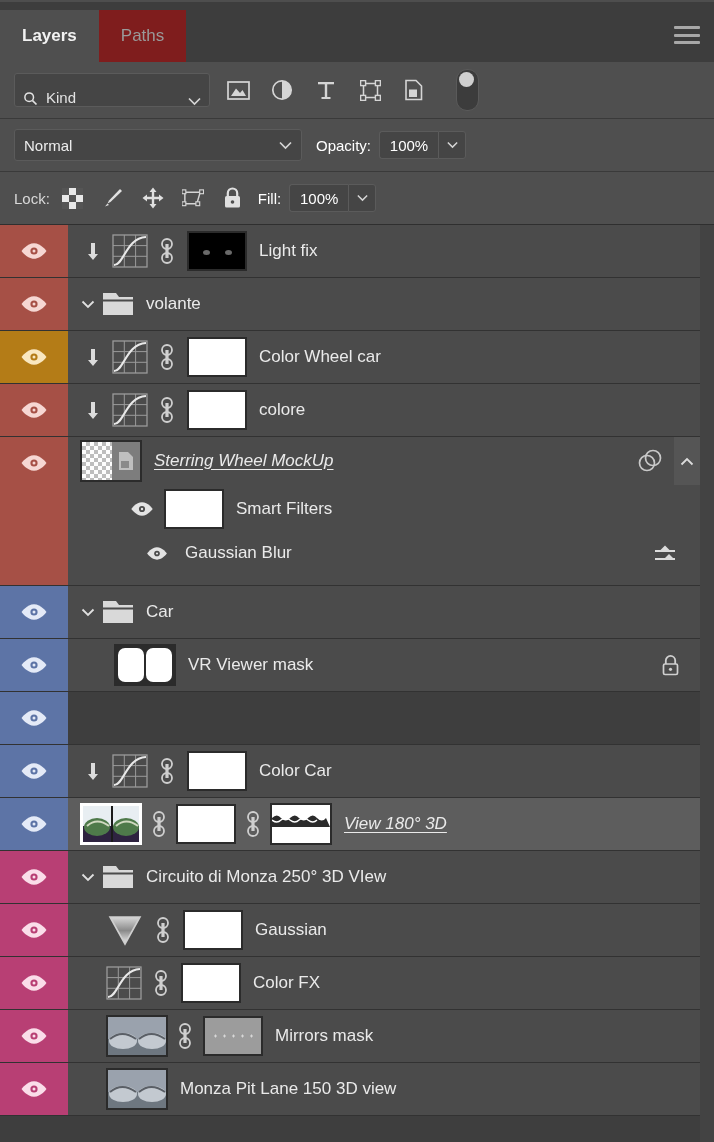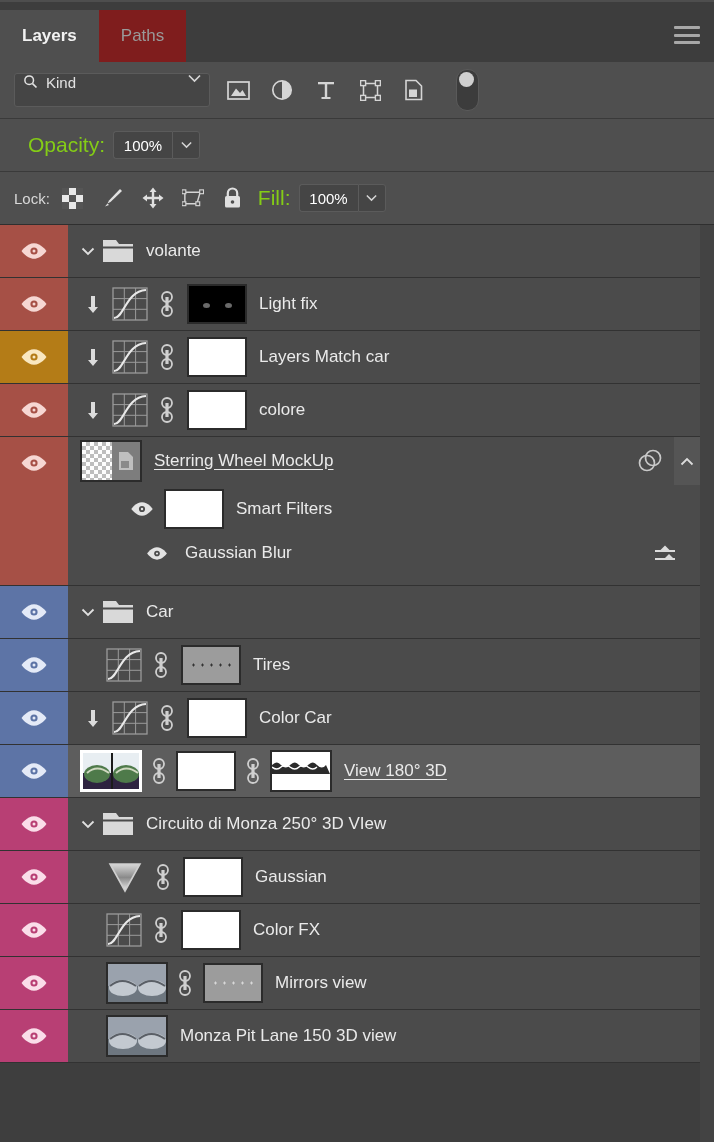--- a/index.html
+++ b/index.html
@@ -15,53 +15,53 @@
   
   .tabbar{height:60px;background:#3d3d3d;display:flex;align-items:flex-end;position:relative;flex:0 0 auto;border-top:2px solid #4e4e4e;}
   .tab{height:52px;display:flex;align-items:center;padding:0 22px;font-size:17px;color:#9a9a9a;background:#7f1d1d;cursor:default;}
   .tab.active{background:#4f4f4f;color:#f2f2f2;font-weight:bold;}
   .tab-spacer{flex:1;height:52px;background:#3d3d3d;}
   .menu-btn{position:absolute;right:14px;top:24px;width:26px;height:18px;display:flex;flex-direction:column;justify-content:space-between;cursor:pointer;}
   .menu-btn i{display:block;height:3px;background:#a8a8a8;border-radius:1px;}
 
   
   .filterrow{height:56px;background:#4f4f4f;display:flex;align-items:center;padding:0 14px;flex:0 0 auto;border-bottom:1px solid #3a3a3a;}
-  .kind-select{width:178px;height:32px;background:#454545;border:1px solid #5b5b5b;border-radius:3px;display:flex;align-items:flex-start;padding:0 8px;font-size:15px;color:#e2e2e2;cursor:pointer;}
+  .kind-select{width:178px;height:32px;background:#454545;border:1px solid #5b5b5b;border-radius:3px;display:flex;align-items:flex-end;padding:0 8px;font-size:15px;color:#e2e2e2;cursor:pointer;}
   .kind-select .lbl{flex:1;margin-left:8px;}
   .ficons{display:flex;align-items:center;margin-left:16px;gap:20px;}
   .ficon{width:24px;height:24px;display:flex;align-items:center;justify-content:center;cursor:pointer;}
   .toggle{width:21px;height:40px;border-radius:11px;background:#3c3c3c;border:1px solid #5a5a5a;position:relative;margin-left:10px;cursor:pointer;}
   .toggle::after{content:"";position:absolute;top:2px;left:2px;width:15px;height:15px;border-radius:50%;background:#cfcfcf;}
 
   
   .blendrow{height:52px;background:#4f4f4f;display:flex;align-items:center;padding:0 14px;flex:0 0 auto;border-bottom:1px solid #3a3a3a;}
   .blend-select{width:268px;height:30px;background:#454545;border:1px solid #5b5b5b;border-radius:3px;display:flex;align-items:center;padding:0 9px;font-size:15px;color:#ededed;cursor:pointer;}
   .blend-select .lbl{flex:1;}
-  .fieldlabel{font-size:21px;color:#84cc16;margin:0 8px 0 14px;}
+  .fieldlabel{font-size:15px;color:#ffffff;margin:0 8px 0 14px;}
   .numfield{display:flex;align-items:center;}
   .numfield .val{width:58px;height:26px;background:#454545;border:1px solid #5b5b5b;border-right:none;border-radius:3px 0 0 3px;display:flex;align-items:center;justify-content:center;font-size:15px;color:#fff;cursor:text;}
   .numfield .arw{width:26px;height:26px;background:#454545;border:1px solid #5b5b5b;border-radius:0 3px 3px 0;display:flex;align-items:center;justify-content:center;cursor:pointer;}
 
   
   .lockrow{height:52px;background:#4f4f4f;display:flex;align-items:center;padding:0 14px;flex:0 0 auto;border-bottom:1px solid #2f2f2f;}
   .lockrow .lbl{font-size:15px;color:#d9d9d9;margin-right:12px;}
   .lockicons{display:flex;align-items:center;gap:18px;}
   .lockicons .ficon{width:22px;height:22px;}
 
   
   .layerlist{flex:1 1 auto;background:#3e3e3e;position:relative;overflow:hidden;}
   .scrolltrack{position:absolute;right:0;top:0;width:14px;height:100%;background:#434343;}
 
   .lrow{display:flex;align-items:stretch;height:52px;border-bottom:1px solid #323232;position:relative;width:700px;}
   .lrow.selected .lbody{background:#5d5d5d;}
   .lrow.tall{height:148px;}
   .eye{width:68px;flex:0 0 68px;display:flex;align-items:center;justify-content:center;cursor:pointer;}
   .lbody{flex:1;background:#4b4b4b;display:flex;align-items:center;padding-left:12px;position:relative;min-width:0;}
   .lname{font-size:17px;color:#eaeaea;white-space:nowrap;margin-left:12px;}
-  .lname.underline{text-decoration:underline;text-underline-offset:3px;}
+  .lname.underline{text-decoration:underline;text-underline-offset:3px;font-style:italic;}
   .chev{width:16px;display:flex;align-items:center;justify-content:center;margin-right:6px;cursor:pointer;}
   .clipmark{width:24px;display:flex;align-items:center;justify-content:center;}
   .link{width:22px;display:flex;align-items:center;justify-content:center;cursor:pointer;}
   .rowright{position:absolute;right:0;top:0;height:100%;display:flex;align-items:center;}
 
   
   .tb{box-sizing:border-box;}
   .tb-mask-white{width:60px;height:40px;background:#fff;border:2px solid #2b2b2b;}
   .tb-mask-black{width:60px;height:40px;background:#000;border:2px solid #2b2b2b;position:relative;overflow:hidden;}
   .tb-mask-grey{width:60px;height:40px;background:#9c9c9c;border:2px solid #2b2b2b;position:relative;overflow:hidden;}
@@ -149,20 +149,28 @@
         <svg width="20" height="22" viewBox="0 0 20 22">
             <path d="M2 1.5 H12 L17.5 7 V20.5 H2 Z" fill="none" stroke="#d5d5d5" stroke-width="1.6"></path>
             <rect x="5" y="10.5" width="8" height="7.5" fill="#d5d5d5"></rect>
           </svg>
       </div>
       <div class="toggle"></div>
     </div>
   </div>
 
   <div class="blendrow">
+    <div class="blend-select">
+      <span class="lbl">Normal</span>
+      <span>
+        <svg width="13" height="9" viewBox="0 0 13 9">
+            <polyline points="1,1.5 6.5,7 12,1.5" fill="none" stroke="#d5d5d5" stroke-width="1.7"></polyline>
+          </svg>
+      </span>
+    </div>
     <span class="fieldlabel">Opacity:</span>
     <div class="numfield">
       <div class="val">100%</div>
       <div class="arw">
         <svg width="11" height="8" viewBox="0 0 13 9">
             <polyline points="1,1.5 6.5,7 12,1.5" fill="none" stroke="#d5d5d5" stroke-width="1.7"></polyline>
           </svg>
       </div>
     </div>
   </div>
@@ -214,42 +222,20 @@
       <div class="arw">
         <svg width="11" height="8" viewBox="0 0 13 9">
             <polyline points="1,1.5 6.5,7 12,1.5" fill="none" stroke="#d5d5d5" stroke-width="1.7"></polyline>
           </svg>
       </div>
     </div>
   </div>
 
   <div class="layerlist">
     <div class="scrolltrack"></div>
-
-    <div class="lrow">
-      <div class="eye" style="background:#a65046">
-        <svg width="28" height="18" viewBox="0 0 28 18">
-            <path d="M14 1.2 C21 1.2 26.5 9 26.5 9 C26.5 9 21 16.8 14 16.8 C7 16.8 1.5 9 1.5 9 C1.5 9 7 1.2 14 1.2 Z" fill="#f6d7d3"></path>
-            <circle cx="14" cy="9" r="3.6" fill="#a65046"></circle>
-            <circle cx="14" cy="9" r="1.5" fill="#f6d7d3"></circle>
-          </svg>
-      </div>
-      <div class="lbody">
-        <div class="chev">
-          <svg width="14" height="9" viewBox="0 0 13 9">
-              <polyline points="1,1.5 6.5,7 12,1.5" fill="none" stroke="#e0e0e0" stroke-width="1.8"></polyline>
-            </svg>
-        </div>
-        <svg width="32" height="26" viewBox="0 0 32 26">
-            <path d="M1 6 V24 H31 V6 H17 L14 2 H1 Z" fill="#d9d9d9"></path>
-            <rect x="1" y="8.5" width="30" height="2" fill="#4b4b4b"></rect>
-          </svg>
-        <span class="lname">volante</span>
-      </div>
-    </div>
 
     <div class="lrow">
       <div class="eye" style="background:#a65046">
         <svg width="28" height="18" viewBox="0 0 28 18">
             <path d="M14 1.2 C21 1.2 26.5 9 26.5 9 C26.5 9 21 16.8 14 16.8 C7 16.8 1.5 9 1.5 9 C1.5 9 7 1.2 14 1.2 Z" fill="#f6d7d3"></path>
             <circle cx="14" cy="9" r="3.6" fill="#a65046"></circle>
             <circle cx="14" cy="9" r="1.5" fill="#f6d7d3"></circle>
           </svg>
       </div>
       <div class="lbody">
@@ -275,20 +261,42 @@
         </div>
         <div class="tb tb-mask-black" style="margin-left:9px">
           <span style="position:absolute;left:14px;top:17px;width:7px;height:5px;background:#6a6a6a;border-radius:50%;"></span>
           <span style="position:absolute;left:36px;top:17px;width:7px;height:5px;background:#6a6a6a;border-radius:50%;"></span>
         </div>
         <span class="lname">Light fix</span>
       </div>
     </div>
 
     <div class="lrow">
+      <div class="eye" style="background:#a65046">
+        <svg width="28" height="18" viewBox="0 0 28 18">
+            <path d="M14 1.2 C21 1.2 26.5 9 26.5 9 C26.5 9 21 16.8 14 16.8 C7 16.8 1.5 9 1.5 9 C1.5 9 7 1.2 14 1.2 Z" fill="#f6d7d3"></path>
+            <circle cx="14" cy="9" r="3.6" fill="#a65046"></circle>
+            <circle cx="14" cy="9" r="1.5" fill="#f6d7d3"></circle>
+          </svg>
+      </div>
+      <div class="lbody">
+        <div class="chev">
+          <svg width="14" height="9" viewBox="0 0 13 9">
+              <polyline points="1,1.5 6.5,7 12,1.5" fill="none" stroke="#e0e0e0" stroke-width="1.8"></polyline>
+            </svg>
+        </div>
+        <svg width="32" height="26" viewBox="0 0 32 26">
+            <path d="M1 6 V24 H31 V6 H17 L14 2 H1 Z" fill="#d9d9d9"></path>
+            <rect x="1" y="8.5" width="30" height="2" fill="#4b4b4b"></rect>
+          </svg>
+        <span class="lname">volante</span>
+      </div>
+    </div>
+
+    <div class="lrow">
       <div class="eye" style="background:#b47c17">
         <svg width="28" height="18" viewBox="0 0 28 18">
             <path d="M14 1.2 C21 1.2 26.5 9 26.5 9 C26.5 9 21 16.8 14 16.8 C7 16.8 1.5 9 1.5 9 C1.5 9 7 1.2 14 1.2 Z" fill="#f9e7c0"></path>
             <circle cx="14" cy="9" r="3.6" fill="#b47c17"></circle>
             <circle cx="14" cy="9" r="1.5" fill="#f9e7c0"></circle>
           </svg>
       </div>
       <div class="lbody">
         <div class="clipmark">
           <svg width="16" height="20" viewBox="0 0 16 20">
@@ -304,21 +312,21 @@
           <path d="M2 31 C12 31 14 4 34 3" fill="none" stroke="#e8e8e8" stroke-width="2.1"></path>
         </svg>
         <div class="link" style="margin-left:8px">
           <svg width="14" height="30" viewBox="0 0 14 30">
               <circle cx="7" cy="8" r="5" fill="none" stroke="#cfcfcf" stroke-width="1.8"></circle>
               <circle cx="7" cy="22" r="5" fill="none" stroke="#cfcfcf" stroke-width="1.8"></circle>
               <rect x="5.4" y="8" width="3.2" height="14" fill="#cfcfcf"></rect>
             </svg>
         </div>
         <div class="tb tb-mask-white" style="margin-left:9px"></div>
-        <span class="lname">Layers Match car</span>
+        <span class="lname">Color Wheel car</span>
       </div>
     </div>
 
     <div class="lrow">
       <div class="eye" style="background:#a65046">
         <svg width="28" height="18" viewBox="0 0 28 18">
             <path d="M14 1.2 C21 1.2 26.5 9 26.5 9 C26.5 9 21 16.8 14 16.8 C7 16.8 1.5 9 1.5 9 C1.5 9 7 1.2 14 1.2 Z" fill="#f6d7d3"></path>
             <circle cx="14" cy="9" r="3.6" fill="#a65046"></circle>
             <circle cx="14" cy="9" r="1.5" fill="#f6d7d3"></circle>
           </svg>
@@ -433,49 +441,51 @@
             </svg>
         </div>
         <svg width="32" height="26" viewBox="0 0 32 26">
             <path d="M1 6 V24 H31 V6 H17 L14 2 H1 Z" fill="#d9d9d9"></path>
             <rect x="1" y="8.5" width="30" height="2" fill="#4b4b4b"></rect>
           </svg>
         <span class="lname">Car</span>
       </div>
     </div>
 
-
     <div class="lrow">
       <div class="eye" style="background:#5d74a6">
         <svg width="28" height="18" viewBox="0 0 28 18">
             <path d="M14 1.2 C21 1.2 26.5 9 26.5 9 C26.5 9 21 16.8 14 16.8 C7 16.8 1.5 9 1.5 9 C1.5 9 7 1.2 14 1.2 Z" fill="#e4eaf7"></path>
             <circle cx="14" cy="9" r="3.6" fill="#5d74a6"></circle>
             <circle cx="14" cy="9" r="1.5" fill="#e4eaf7"></circle>
           </svg>
       </div>
       <div class="lbody">
-        <svg width="36" height="34" viewBox="0 0 36 34" style="margin-left:26px">
-          <rect x="1" y="1" width="34" height="32" fill="none" stroke="#9a9a9a" stroke-width="1.3"></rect>
-          <line x1="12.3" y1="1" x2="12.3" y2="33" stroke="#9a9a9a" stroke-width="1"></line>
-            <line x1="23.6" y1="1" x2="23.6" y2="33" stroke="#9a9a9a" stroke-width="1"></line>
-          <line x1="1" y1="11.6" x2="35" y2="11.6" stroke="#9a9a9a" stroke-width="1"></line>
-            <line x1="1" y1="22.3" x2="35" y2="22.3" stroke="#9a9a9a" stroke-width="1"></line>
-          <path d="M2 31 C12 31 14 4 34 3" fill="none" stroke="#e8e8e8" stroke-width="2.1"></path>
-        </svg>
-        <div class="link" style="margin-left:8px">
-          <svg width="14" height="30" viewBox="0 0 14 30">
-              <circle cx="7" cy="8" r="5" fill="none" stroke="#cfcfcf" stroke-width="1.8"></circle>
-              <circle cx="7" cy="22" r="5" fill="none" stroke="#cfcfcf" stroke-width="1.8"></circle>
-              <rect x="5.4" y="8" width="3.2" height="14" fill="#cfcfcf"></rect>
-            </svg>
-        </div>
-        <div class="tb tb-mask-grey" style="margin-left:9px">
-          <div class="dots"></div>
-        </div>
-        <span class="lname">Tires</span>
+        <div class="tb tb-vr" style="margin-left:34px;">
+            <span></span>
+            <span></span>
+          </div>
+        <span class="lname">VR Viewer mask</span>
+        <div class="rowright" style="right:20px;">
+          <svg width="19" height="23" viewBox="0 0 19 23">
+              <path d="M4.8 10 V6.6 a4.7 4.7 0 0 1 9.4 0 V10" fill="none" stroke="#d0d0d0" stroke-width="1.8"></path>
+              <rect x="2.5" y="10" width="14" height="10.5" rx="1.5" fill="none" stroke="#d0d0d0" stroke-width="1.7"></rect>
+              <circle cx="9.5" cy="15.3" r="1.6" fill="#d0d0d0"></circle>
+            </svg>
+        </div>
+      </div>
+    </div>
+
+    <div class="lrow">
+      <div class="eye" style="background:#5d74a6">
+        <svg width="28" height="18" viewBox="0 0 28 18">
+            <path d="M14 1.2 C21 1.2 26.5 9 26.5 9 C26.5 9 21 16.8 14 16.8 C7 16.8 1.5 9 1.5 9 C1.5 9 7 1.2 14 1.2 Z" fill="#e4eaf7"></path>
+            <circle cx="14" cy="9" r="3.6" fill="#5d74a6"></circle>
+            <circle cx="14" cy="9" r="1.5" fill="#e4eaf7"></circle>
+          </svg>
       </div>
     </div>
 
     <div class="lrow">
       <div class="eye" style="background:#5d74a6">
         <svg width="28" height="18" viewBox="0 0 28 18">
             <path d="M14 1.2 C21 1.2 26.5 9 26.5 9 C26.5 9 21 16.8 14 16.8 C7 16.8 1.5 9 1.5 9 C1.5 9 7 1.2 14 1.2 Z" fill="#e4eaf7"></path>
             <circle cx="14" cy="9" r="3.6" fill="#5d74a6"></circle>
             <circle cx="14" cy="9" r="1.5" fill="#e4eaf7"></circle>
           </svg>
@@ -656,21 +666,21 @@
         <div class="link" style="margin-left:6px">
           <svg width="14" height="30" viewBox="0 0 14 30">
               <circle cx="7" cy="8" r="5" fill="none" stroke="#cfcfcf" stroke-width="1.8"></circle>
               <circle cx="7" cy="22" r="5" fill="none" stroke="#cfcfcf" stroke-width="1.8"></circle>
               <rect x="5.4" y="8" width="3.2" height="14" fill="#cfcfcf"></rect>
             </svg>
         </div>
         <div class="tb tb-mask-grey" style="margin-left:7px">
           <div class="dots lt"></div>
         </div>
-        <span class="lname">Mirrors view</span>
+        <span class="lname">Mirrors mask</span>
       </div>
     </div>
 
     <div class="lrow">
       <div class="eye" style="background:#b83f74">
         <svg width="28" height="18" viewBox="0 0 28 18">
             <path d="M14 1.2 C21 1.2 26.5 9 26.5 9 C26.5 9 21 16.8 14 16.8 C7 16.8 1.5 9 1.5 9 C1.5 9 7 1.2 14 1.2 Z" fill="#fadde9"></path>
             <circle cx="14" cy="9" r="3.6" fill="#b83f74"></circle>
             <circle cx="14" cy="9" r="1.5" fill="#fadde9"></circle>
           </svg>

